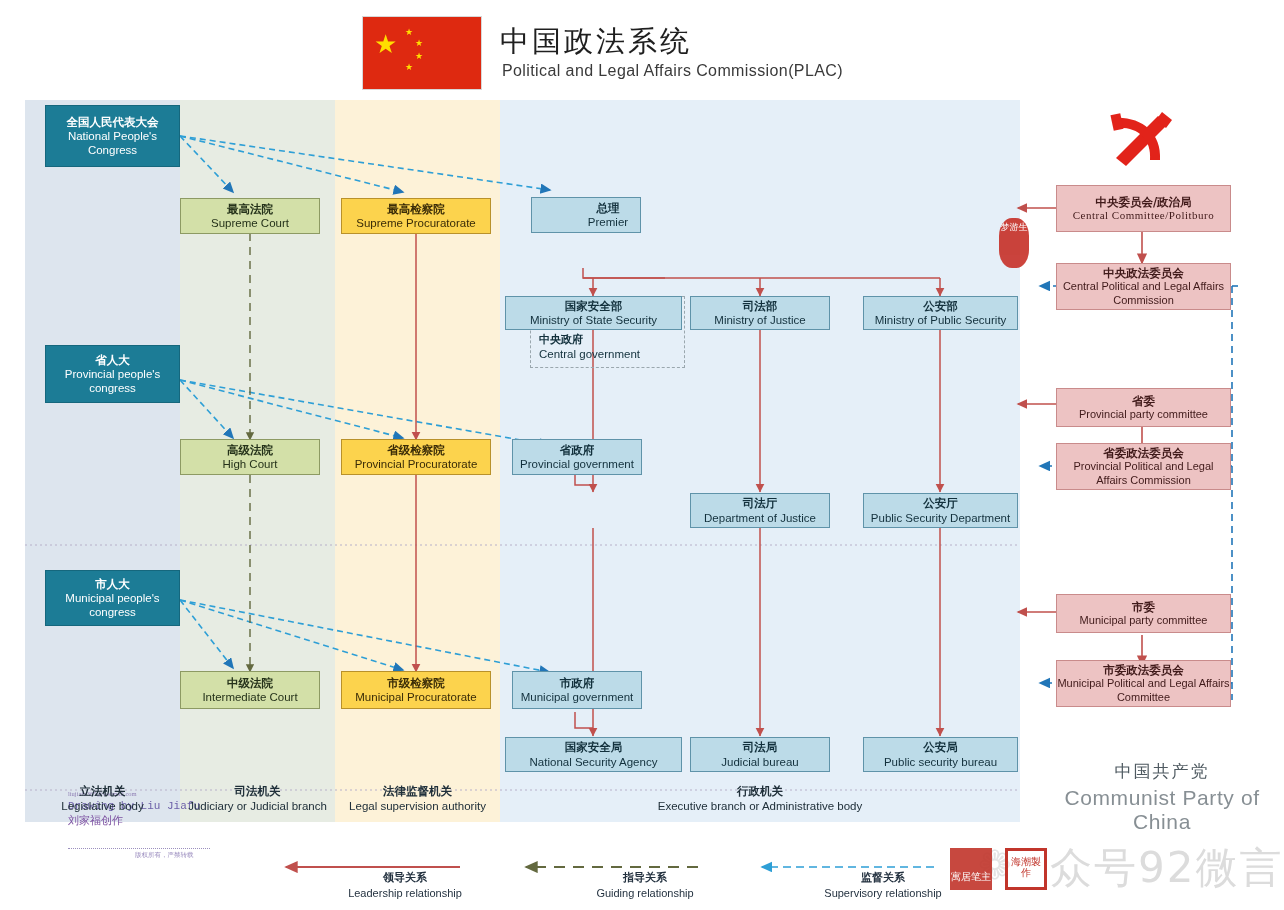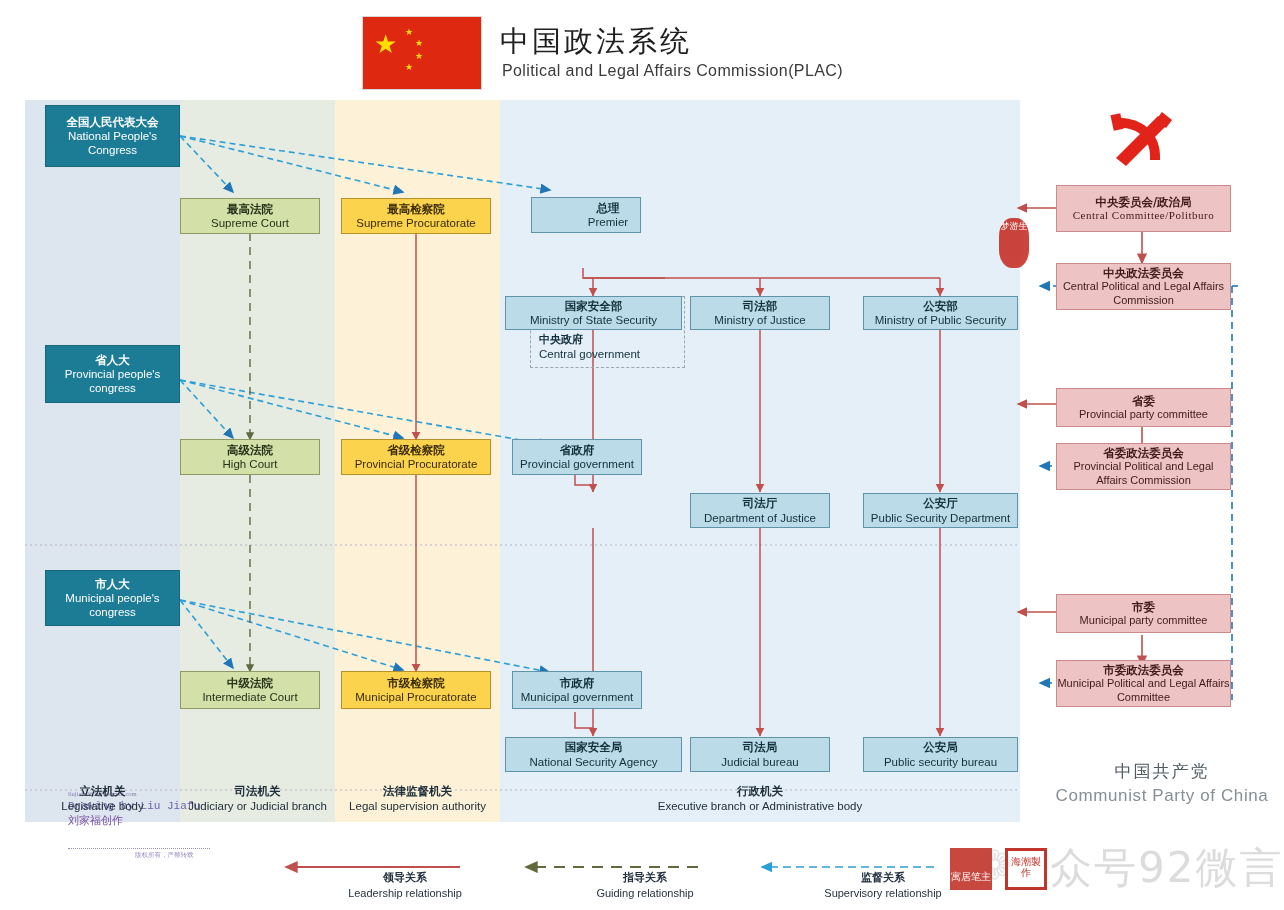--- a/index.html
+++ b/index.html
@@ -54,25 +54,25 @@
   #colfoot{position:absolute;left:25px;top:784px;width:995px;height:34px;}
   .colfoot-item{position:absolute;text-align:center;line-height:1.3;}
   .colfoot-item .cn{font-family:"DejaVu Sans",sans-serif;font-weight:bold;font-size:11.5px;color:#20303a;}
   .colfoot-item .en{font-size:11.5px;color:#20303a;}
 
   
   #emblem{position:absolute;left:1106px;top:106px;width:76px;height:62px;}
 
   #cpc-label{position:absolute;left:1040px;top:760px;width:244px;text-align:center;}
   #cpc-label .cn{font-family:"DejaVu Sans",sans-serif;font-size:17px;color:#4f5a61;letter-spacing:2px;}
-  #cpc-label .en{font-size:17px;color:#878f94;letter-spacing:.6px;margin-top:3px;}
+  #cpc-label .en{font-size:21px;color:#878f94;letter-spacing:.6px;margin-top:3px;}
 
   
   #seal{position:absolute;left:974px;top:118px;width:30px;height:50px;background:#c62b22;
-        border-radius:13px/18px;color:#fff;font-family:Liberation Mono, monospace;
+        border-radius:13px/18px;color:#fff;font-family:Liberation Serif, serif;
         font-size:9px;line-height:1.15;text-align:center;padding-top:4px;box-sizing:border-box;
         opacity:.88;}
 
   
   #signature{position:absolute;left:43px;top:690px;width:145px;line-height:1.35;}
   #signature .mail{font-size:6.5px;color:#8f7fb5;font-family:"Liberation Serif",serif;}
   #signature .by{font-size:11px;color:#6b5fa8;font-family:Liberation Mono, monospace;}
   #signature .cn{font-size:11px;color:#7b4fa0;font-family:"DejaVu Sans",sans-serif;}
   #sigrule{position:absolute;left:43px;top:748px;width:142px;border-top:1px dotted #9b8fbe;}
   #sigtiny{position:absolute;left:110px;top:751px;font-size:6.5px;color:#9a8cbe;

